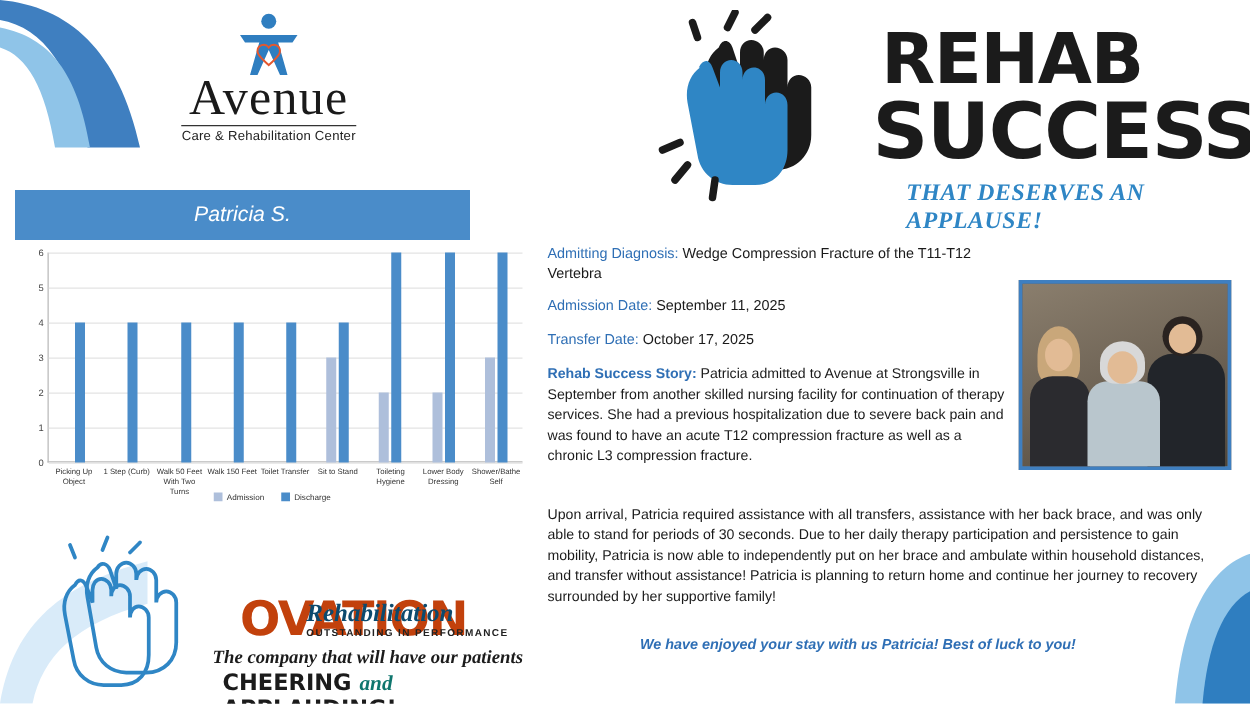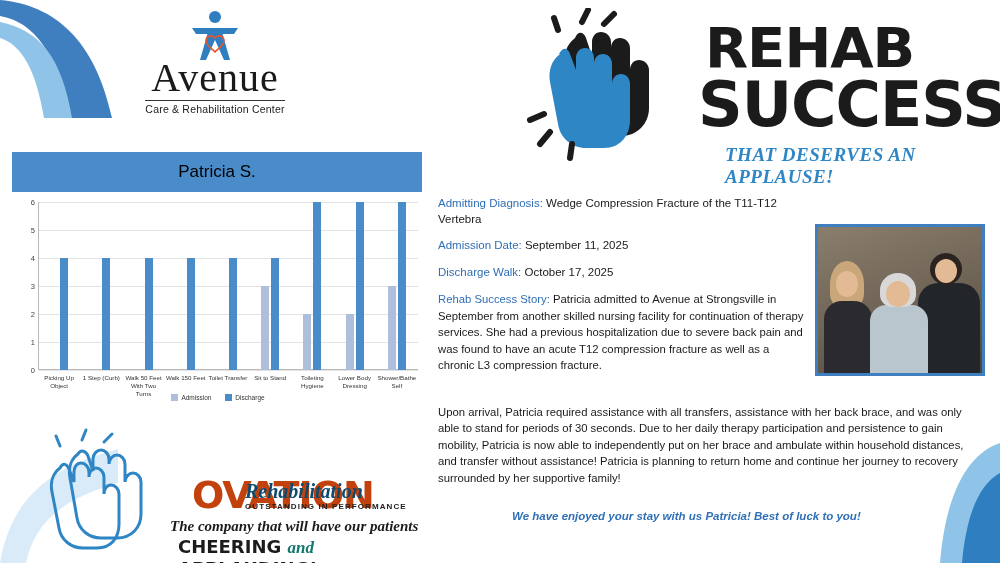--- a/index.html
+++ b/index.html
@@ -58,27 +58,28 @@
     border-top: 1px solid #333;
     display: inline-block;
     padding-top: 2px;
     margin-top: 2px;
   }
 
   
   .name-banner {
     position: absolute;
     left: 12px; top: 152px;
-    width: 410px; height: 40px;
+    width: 364px; height: 40px;
     background: #4a8cc9;
-    color: #000000;
+    color: #ffffff;
     font-size: 17px;
     display: flex;
     align-items: center;
     justify-content: center;
+    font-style: italic;
   }
 
   
   .chart-box {
     position: absolute;
     left: 12px; top: 198px;
     width: 412px; height: 205px;
   }
   .chart-plot {
     position: absolute;
@@ -183,21 +184,21 @@
   
   .body-col {
     position: absolute;
     left: 438px; top: 196px;
     width: 368px;
   }
   .field { margin-bottom: 11px; font-size: 11.5px; color: #1a1a1a; line-height: 1.35; }
   .field .lbl { color: #2f6fb5; font-weight: normal; }
 
   .story { margin-top: 6px; font-size: 11.3px; color: #1a1a1a; line-height: 1.46; }
-  .story .lbl { color: #2f6fb5; font-weight: normal; }
+  .story .lbl { color: #2f6fb5; font-weight: bold; }
 
   .para2 {
     position: absolute;
     left: 438px; top: 404px;
     width: 540px;
     font-size: 11.3px;
     color: #1a1a1a;
     line-height: 1.46;
   }
   .closing {
@@ -410,21 +411,21 @@
   <div class="body-col">
     <div class="field">
       <span class="lbl">Admitting Diagnosis:</span>
       <span>Wedge Compression Fracture of the T11-T12 Vertebra</span>
     </div>
     <div class="field">
       <span class="lbl">Admission Date:</span>
       <span>September 11, 2025</span>
     </div>
     <div class="field">
-      <span class="lbl">Discharge Walk:</span>
+      <span class="lbl">Transfer Date:</span>
       <span>October 17, 2025</span>
     </div>
 
     <div class="story">
       <span class="lbl">Rehab Success Story:</span>
       <span>Patricia admitted to Avenue at Strongsville in September from another skilled nursing facility for continuation of therapy services. She had a previous hospitalization due to severe back pain and was found to have an acute T12 compression fracture as well as a chronic L3 compression fracture.</span>
     </div>
   </div>
 
   <div class="para2">Upon arrival, Patricia required assistance with all transfers, assistance with her back brace, and was only able to stand for periods of 30 seconds. Due to her daily therapy participation and persistence to gain mobility, Patricia is now able to independently put on her brace and ambulate within household distances, and transfer without assistance! Patricia is planning to return home and continue her journey to recovery surrounded by her supportive family!</div>

